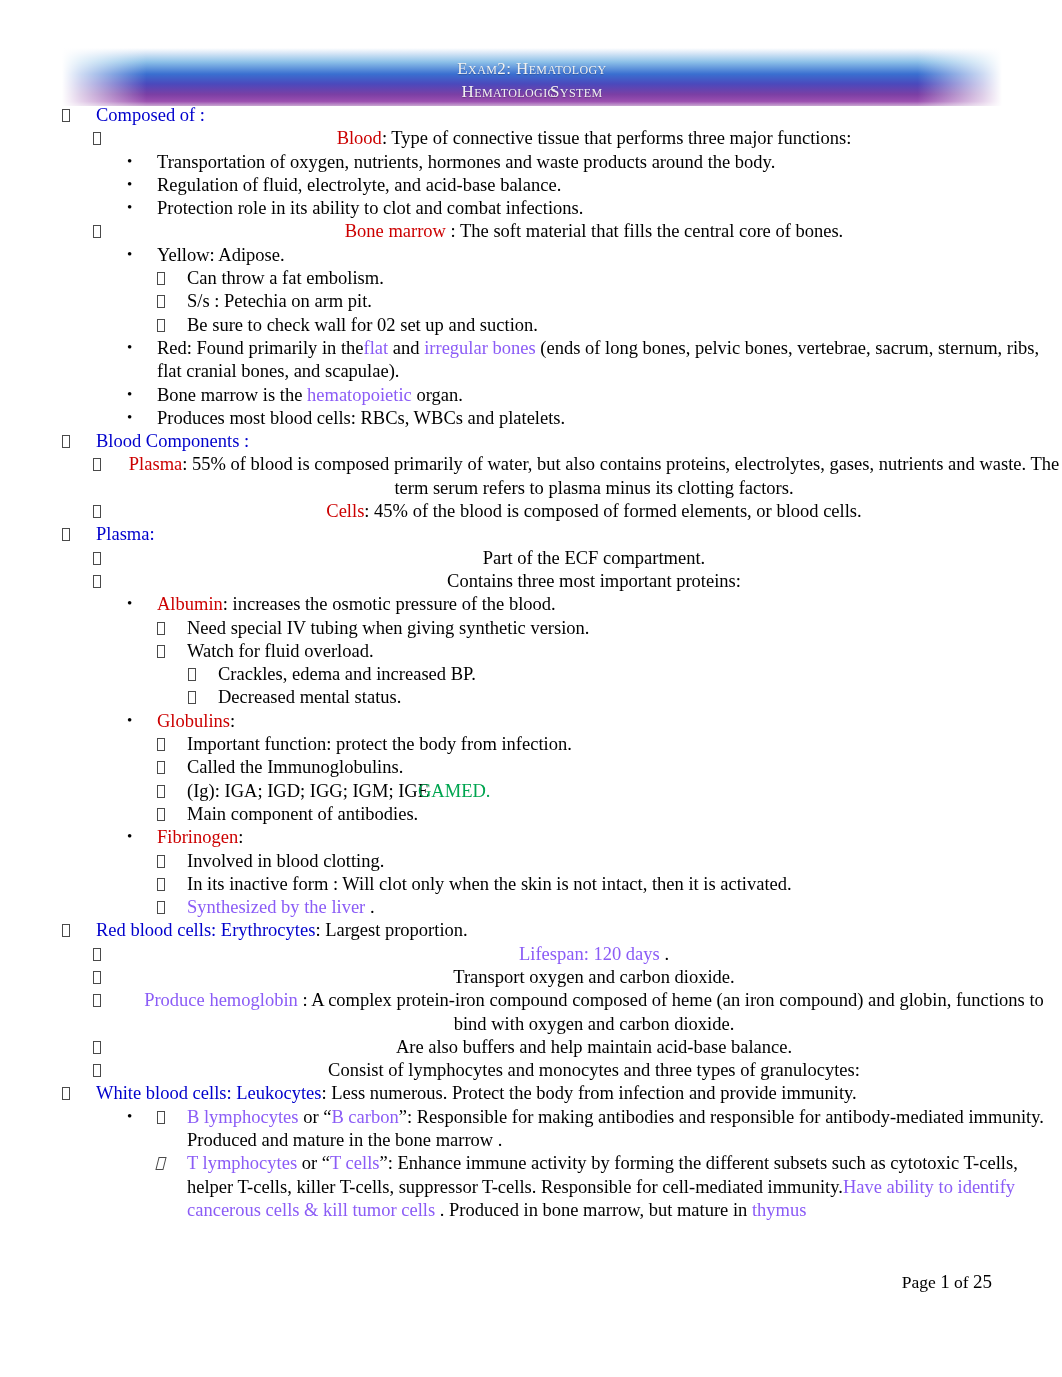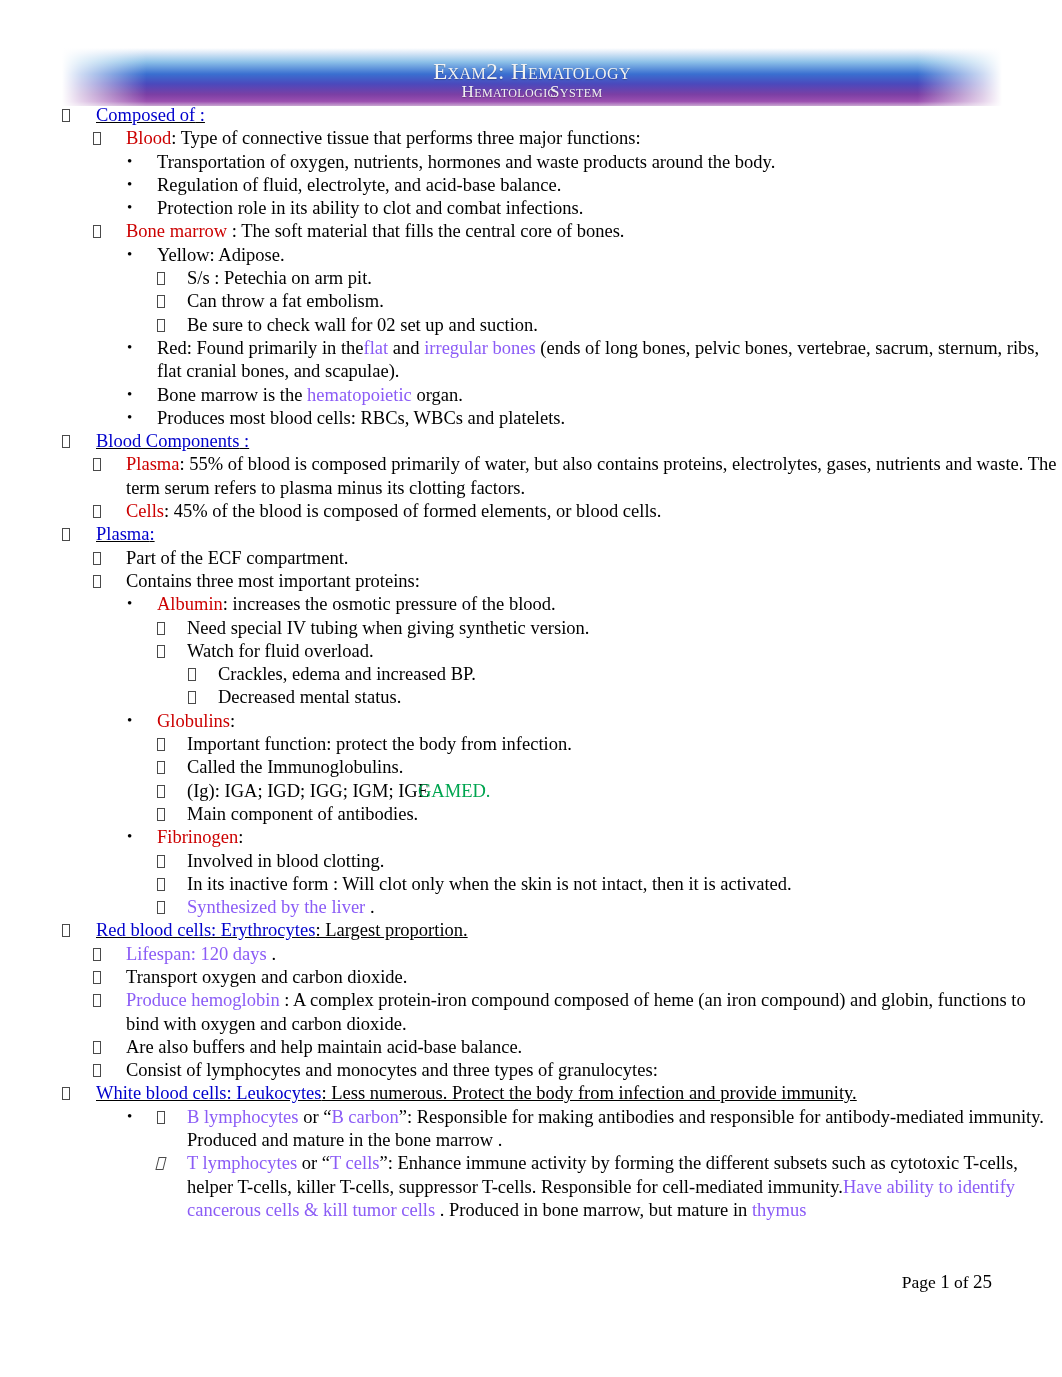--- a/index.html
+++ b/index.html
@@ -45,21 +45,21 @@
     position: absolute;
     left: 0;
     width: 100%;
     text-align: center;
     color: #f2f2f2;
     font-family: "Liberation Serif", "DejaVu Serif", serif;
     font-variant: small-caps;
     letter-spacing: 0.4px;
     text-shadow: 0 1px 1px rgba(0,0,0,0.25);
   }
-  .banner-title.l1 { top: 11px; font-size: 23px; }
+  .banner-title.l1 { top: 11px; font-size: 17px; }
   .banner-title.l2 { top: 34px; font-size: 17px; }
   .banner-title.l2 .sys {
     margin-left: -6px;
   }
 
   
   .outline {
     position: absolute;
     left: 0;
     top: 104px;
@@ -101,24 +101,24 @@
   .dot {
     display: inline-block;
     font-size: 15px;
     line-height: 1;
     vertical-align: 2px;
   }
 
   
   .lv1 { margin-left: 0px; }
   .lv1 .bul { left: 62px; }
-  .lv1 .txt { margin-left: 96px; text-decoration: underline; }
+  .lv1 .txt { margin-left: 96px; }
 
   .lv2 .bul { left: 93px; }
-  .lv2 .txt { margin-left: 126px; }
+  .lv2 .txt { margin-left: 126px; text-align: center; }
 
   .lv3 .bul { left: 127px; }
   .lv3 .txt { margin-left: 157px; }
 
   .lv4 .bul { left: 157px; }
   .lv4 .txt { margin-left: 187px; }
 
   .lv5 .bul { left: 188px; }
   .lv5 .txt { margin-left: 218px; }
 
@@ -184,27 +184,27 @@
       <span class="txt"><span class="c-black">Protection role in its ability to clot and combat infections.</span></span>
     </div>
     <div class="row lv2" id="row-bone-marrow">
       <span class="bul"><span class="tofu"></span></span>
       <span class="txt"><span class="c-red">Bone marrow</span><span class="c-black"> : The soft material that fills the central core of bones.</span></span>
     </div>
     <div class="row lv3" id="row-marrow-yellow">
       <span class="bul"><span class="dot">•</span></span>
       <span class="txt"><span class="c-black">Yellow: Adipose.</span></span>
     </div>
+    <div class="row lv4" id="row-marrow-fat-embolism">
+      <span class="bul"><span class="tofu"></span></span>
+      <span class="txt"><span class="c-black">Can throw a fat embolism.</span></span>
+    </div>
     <div class="row lv4" id="row-marrow-petechia">
       <span class="bul"><span class="tofu"></span></span>
       <span class="txt"><span class="c-black">S/s :  Petechia on arm pit.</span></span>
-    </div>
-    <div class="row lv4" id="row-marrow-fat-embolism">
-      <span class="bul"><span class="tofu"></span></span>
-      <span class="txt"><span class="c-black">Can throw a fat embolism.</span></span>
     </div>
     <div class="row lv4" id="row-marrow-o2-suction">
       <span class="bul"><span class="tofu"></span></span>
       <span class="txt"><span class="c-black">Be sure to check wall for 02 set up and suction.</span></span>
     </div>
     <div class="row lv3" id="row-marrow-red">
       <span class="bul"><span class="dot">•</span></span>
       <span class="txt"><span class="c-black">Red: Found primarily in the</span><span class="c-green">flat</span><span class="c-black"> and </span><span class="c-green">irregular bones</span><span class="c-black">  (ends of long bones, pelvic bones, vertebrae, sacrum, sternum, ribs, flat cranial bones, and scapulae).</span></span>
     </div>
     <div class="row lv3" id="row-marrow-hematopoietic">

